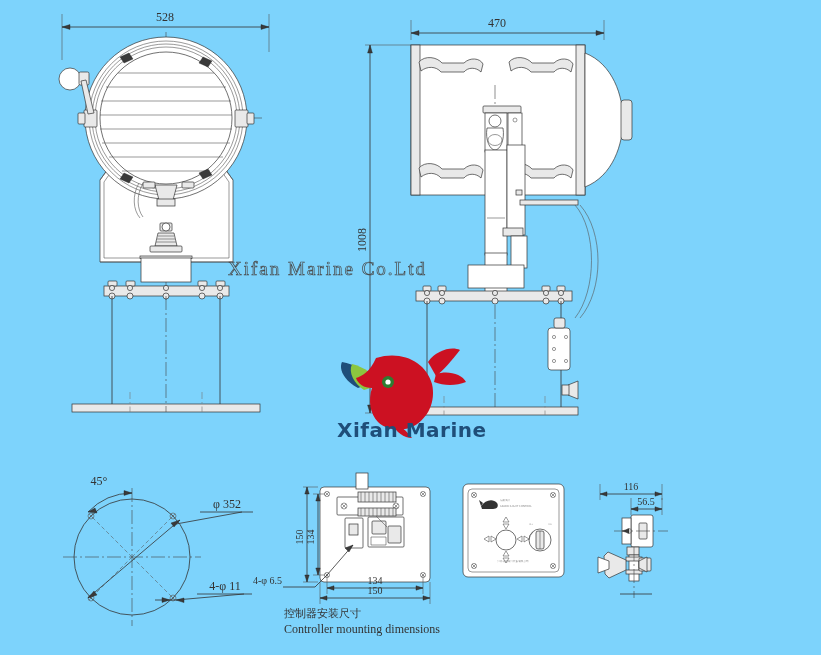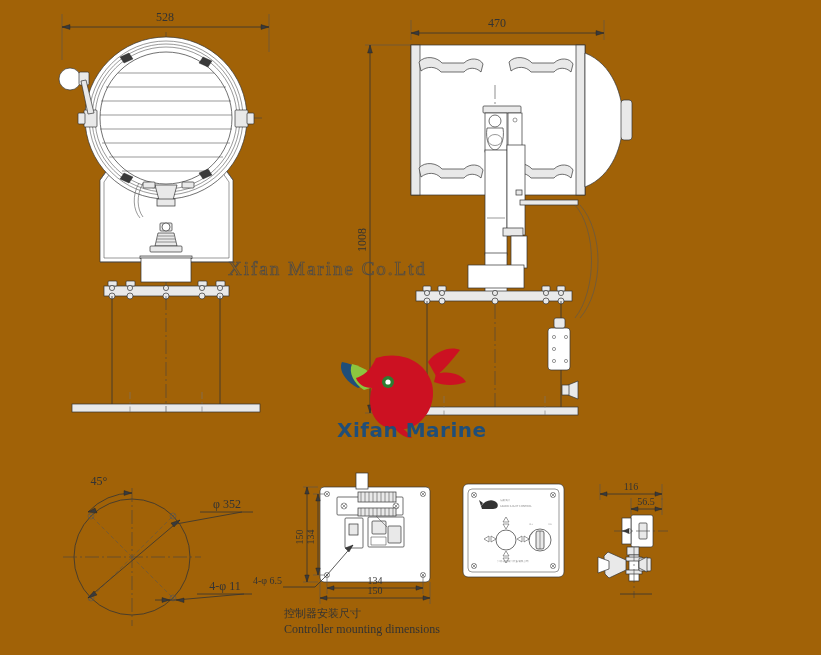--- a/index.html
+++ b/index.html
@@ -1,18 +1,18 @@
 <!DOCTYPE html>
 <html><head>
 <meta charset="utf-8">
 <style>
   html,body{margin:0;padding:0;background:#ffffff;}
   body{width:821px;height:655px;position:relative;overflow:hidden;
        font-family:"Liberation Serif", serif;color:#1a1a1a;}
-  .sheet{position:absolute;inset:0;width:821px;height:655px;background:#a16207;}
+  .sheet{position:absolute;inset:0;width:821px;height:655px;background:#7dd3fc;}
   svg{display:block;}
   .dimtxt{font-family:"Liberation Serif", serif;font-size:12px;fill:#333;}
   .dimtxt-sm{font-family:"Liberation Serif", serif;font-size:10px;fill:#333;}
   .cjk{font-family:"DejaVu Sans", sans-serif;font-size:11px;fill:#333;}
   .eng{font-family:"Liberation Serif", serif;font-size:12px;fill:#333;}
   .tiny{font-family:"DejaVu Sans", sans-serif;font-size:2.6px;fill:#8a8a8a;}
   .tiny2{font-family:"DejaVu Sans", sans-serif;font-size:2.2px;fill:#9a9a9a;}
   .wm-text{font-family:"Liberation Serif", serif;font-size:19px;letter-spacing:2px;
            fill:none;stroke:#4a4a4a;stroke-width:.7px;}
   .brand{font-family:"DejaVu Sans", sans-serif;font-size:20px;font-weight:700;

